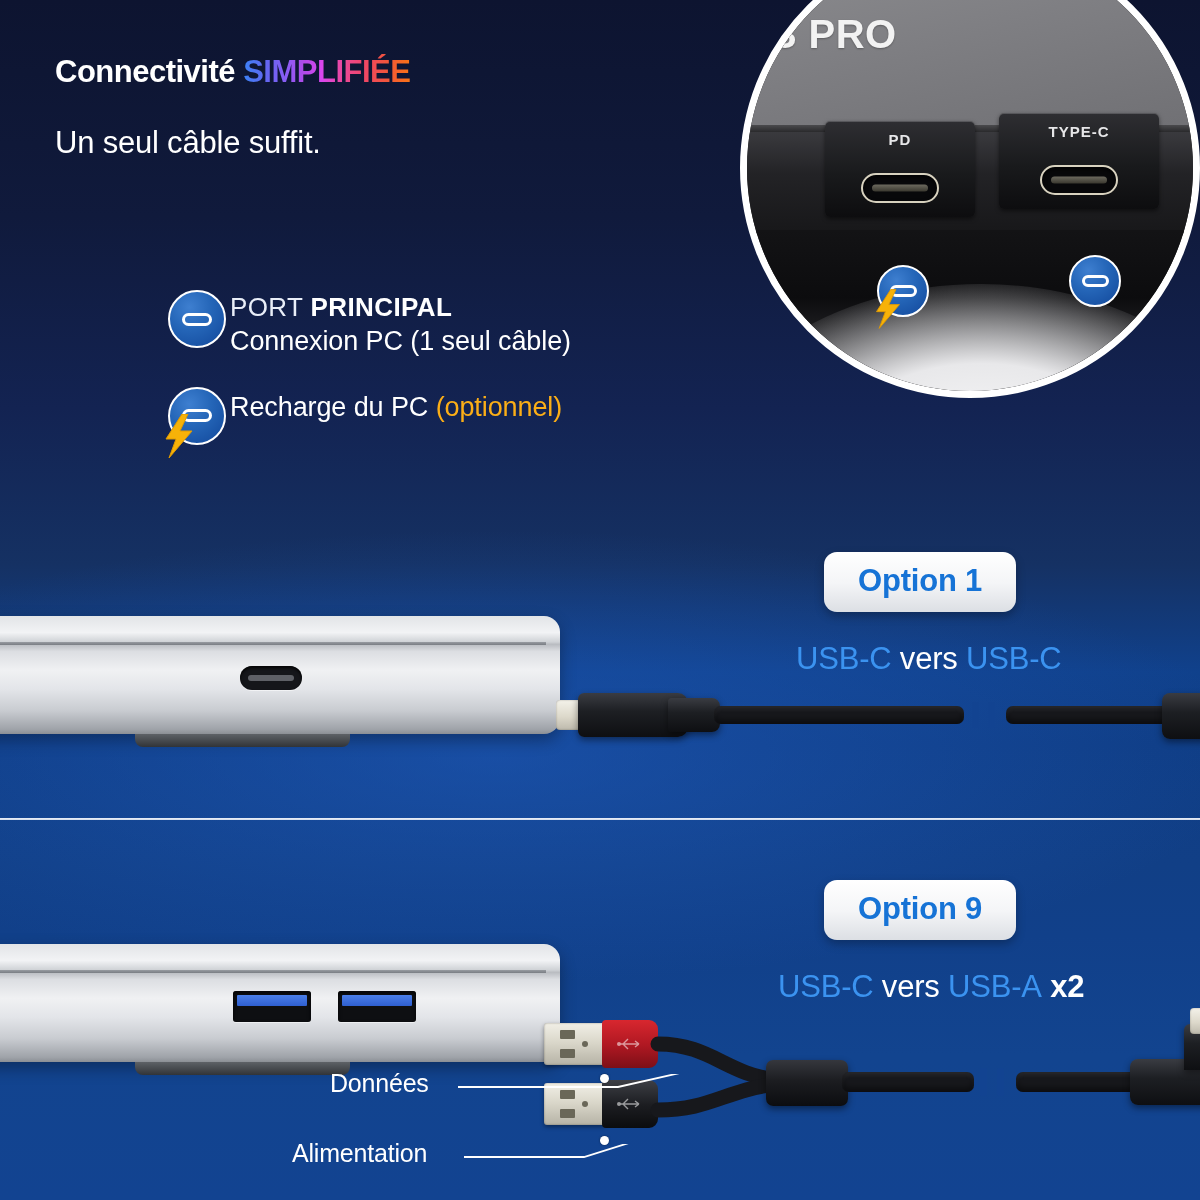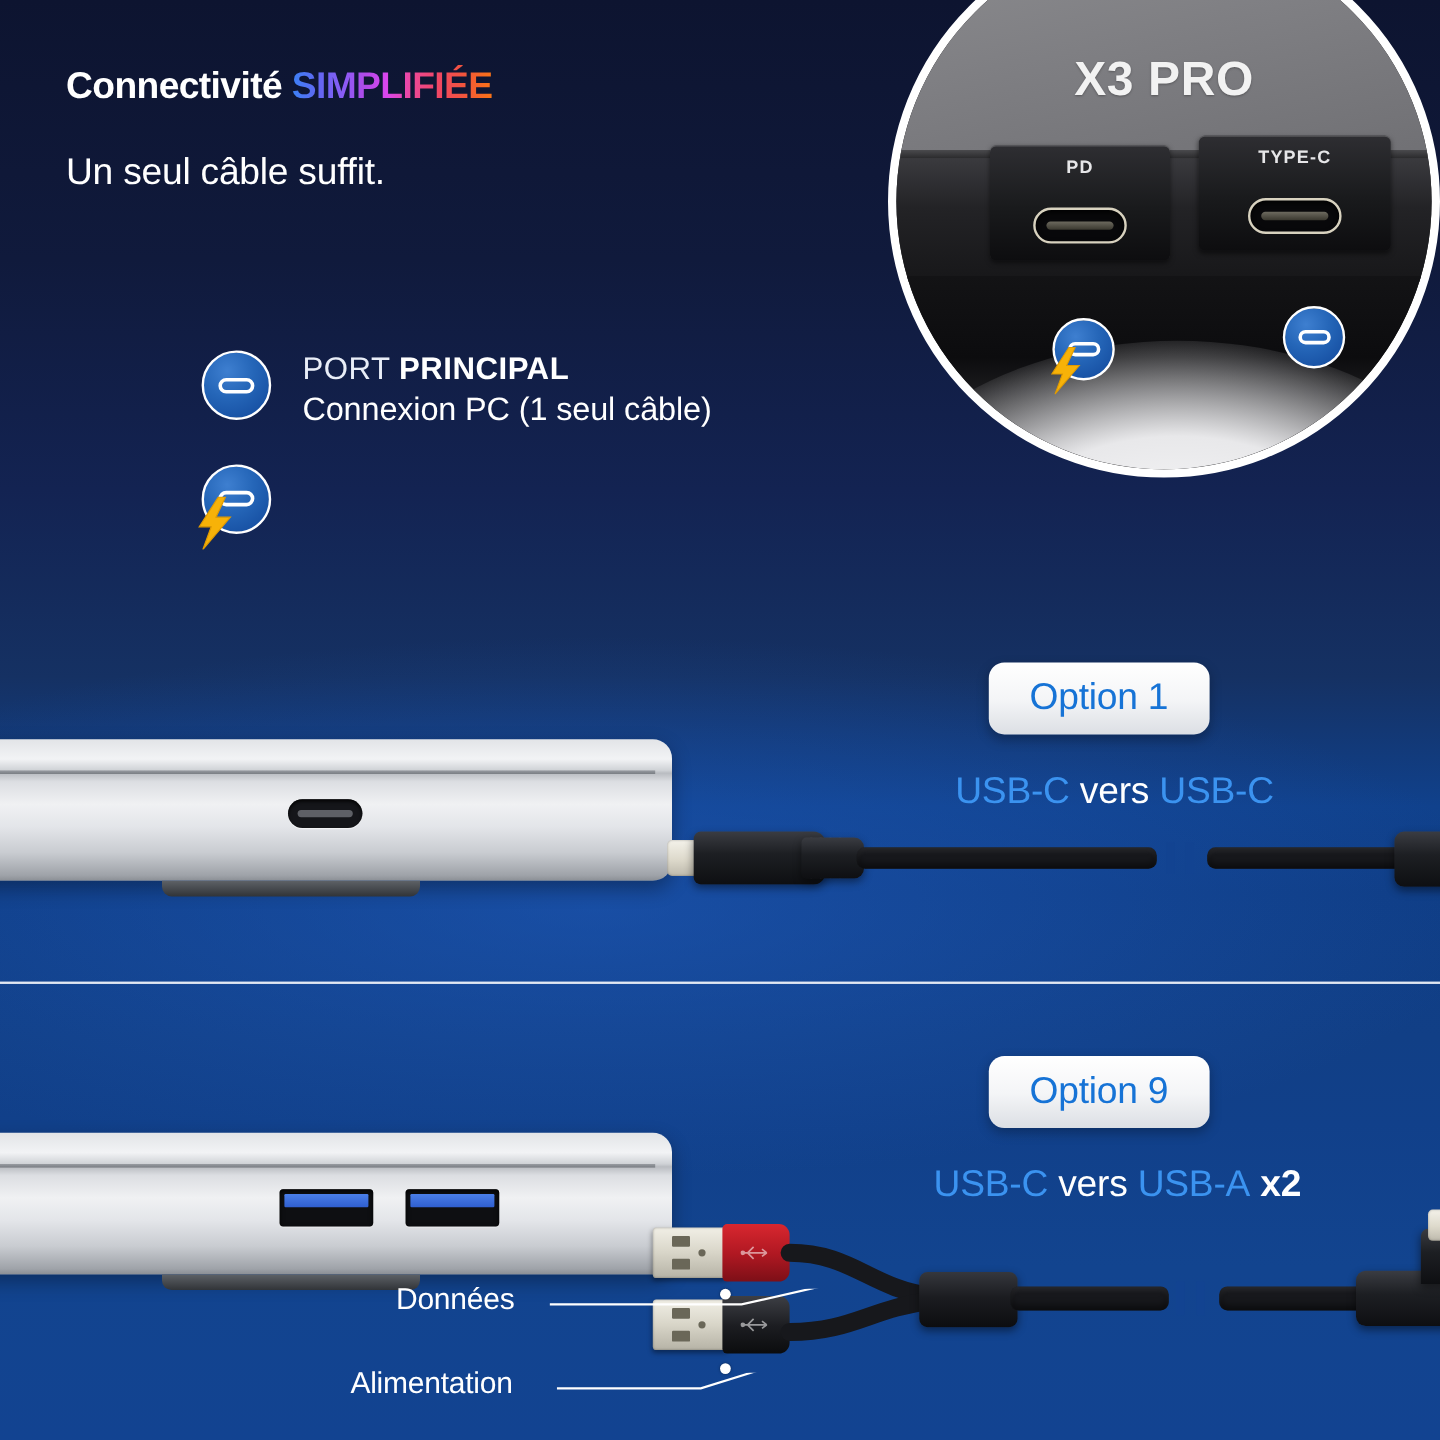--- a/index.html
+++ b/index.html
@@ -48,21 +48,21 @@
     -webkit-background-clip:text; background-clip:text;
     -webkit-text-fill-color:transparent; color:transparent;
   }
   .subtitle{
     margin-top:36px; font-size:31px; color:#ffffff; font-weight:400;
     letter-spacing:-.2px;
   }
 
   
   .legend{ position:absolute; left:168px; top:290px; width:590px; }
-  .legend-row{ display:flex; align-items:center; gap:22px; }
+  .legend-row{ display:flex; align-items:flex-start; }
   .legend-row + .legend-row{ margin-top:30px; }
   .badge-wrap{ position:relative; width:62px; height:62px; flex:0 0 62px; }
   .badge{
     position:absolute; left:0; top:0;
     width:58px; height:58px; border-radius:50%;
     background:radial-gradient(circle at 36% 28%, #3e7fd0 0%, #2566b8 42%, #11479a 100%);
     border:2.5px solid #ffffff;
     display:flex; align-items:center; justify-content:center;
   }
   .usbc-glyph{
@@ -90,22 +90,22 @@
   .pc-topface{
     position:absolute; left:-4%; top:0; width:112%; height:42%;
     background:linear-gradient(168deg,#8d8d90 0%, #7f7f83 45%, #6f6f73 100%);
   }
   .pc-topface:after{
     content:""; position:absolute; left:0; right:0; bottom:0; height:7px;
     background:linear-gradient(180deg,#4a4a4d,#2a2a2c);
   }
   .pc-brand{
     position:absolute; left:0; right:0; top:15%;
-    text-align:center; color:#f2f2f2; font-size:40px; font-weight:bold;
-    letter-spacing:.5px; text-shadow:0 1px 2px rgba(0,0,0,.3);margin-top:32px;
+    text-align:left; color:#f2f2f2; font-size:40px; font-weight:bold;
+    letter-spacing:.5px; text-shadow:0 1px 2px rgba(0,0,0,.3);
   }
   .pc-portband{
     position:absolute; left:-4%; top:42%; width:112%; height:23%;
     background:linear-gradient(180deg,#3a3a3e 0%, #232326 40%, #171719 100%);
   }
   .pc-bottom{
     position:absolute; left:-6%; top:64%; width:114%; height:40%;
     background:linear-gradient(180deg,#131315 0%, #0c0c0e 38%, #2b2b2e 70%, #76767a 100%);
   }
   .pc-sheen{
@@ -148,21 +148,21 @@
     opacity:.92;
   }
 
   
   .opt-badge{
     position:absolute;
     padding:11px 34px 13px;
     border-radius:13px;
     background:linear-gradient(180deg,#ffffff 0%,#f4f5f7 52%,#dcdfe4 100%);
     box-shadow:0 4px 10px rgba(0,0,0,.28);
-    color:#1673d6; font-size:31px; font-weight:normal; letter-spacing:-.2px;
+    color:#1673d6; font-size:31px; font-weight:bold; letter-spacing:-.2px;
     white-space:nowrap;
   }
   .opt-sub{
     position:absolute; white-space:nowrap;
     font-size:31px; color:#ffffff; letter-spacing:-.2px;
   }
   .opt-sub .hl{ color:#3b93f0; font-weight:400; }
   .opt-sub .bold-w{ color:#ffffff; font-weight:bold; }
 
   
@@ -312,20 +312,21 @@
     <div class="legend-row">
       <div class="badge-wrap">
         <div class="badge">
           <div class="usbc-glyph"></div>
         </div>
         <svg class="bolt" viewBox="0 0 34 44">
           <polygon points="20,0 4,25 14,25 7,44 30,17 18,17 26,0" fill="#f7b208" stroke="#e09a00" stroke-width="1"></polygon>
         </svg>
       </div>
       <div class="legend-text">
+        <div class="lt2"><span>Recharge du PC </span><span class="amber">(optionnel)</span></div>
       </div>
     </div>
 
   </div>
 
   <div class="photo-circle">
     <div class="pc-inner">
       <div class="pc-topface"></div>
       <div class="pc-brand">X3 PRO</div>
       <div class="pc-portband"></div>

